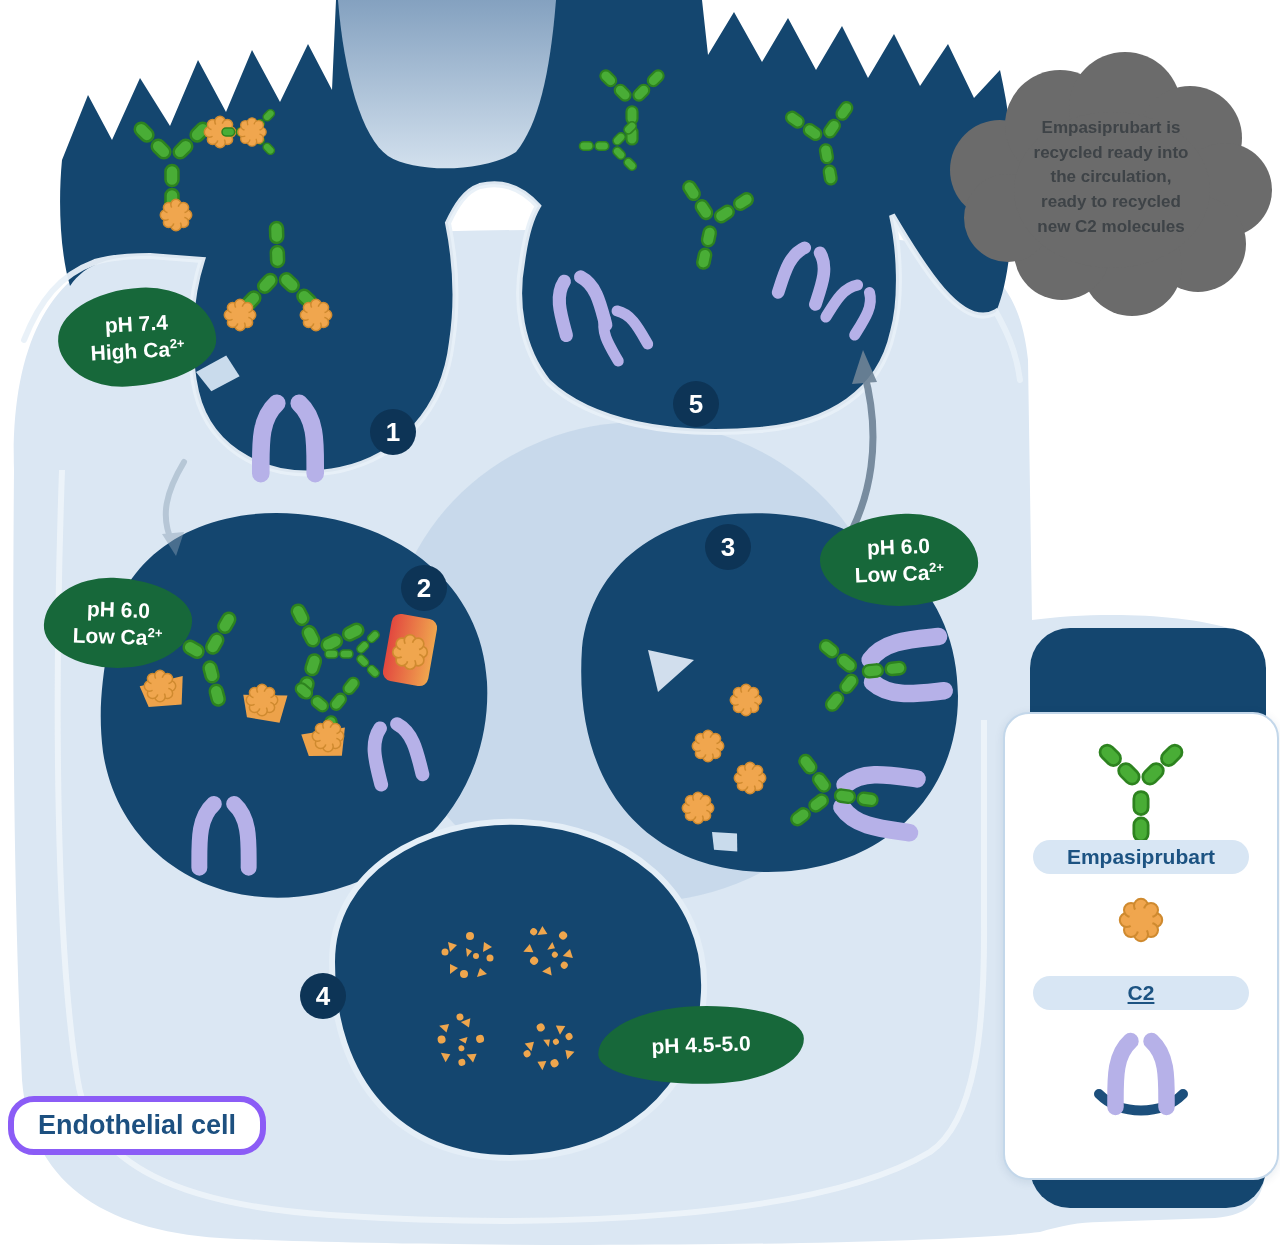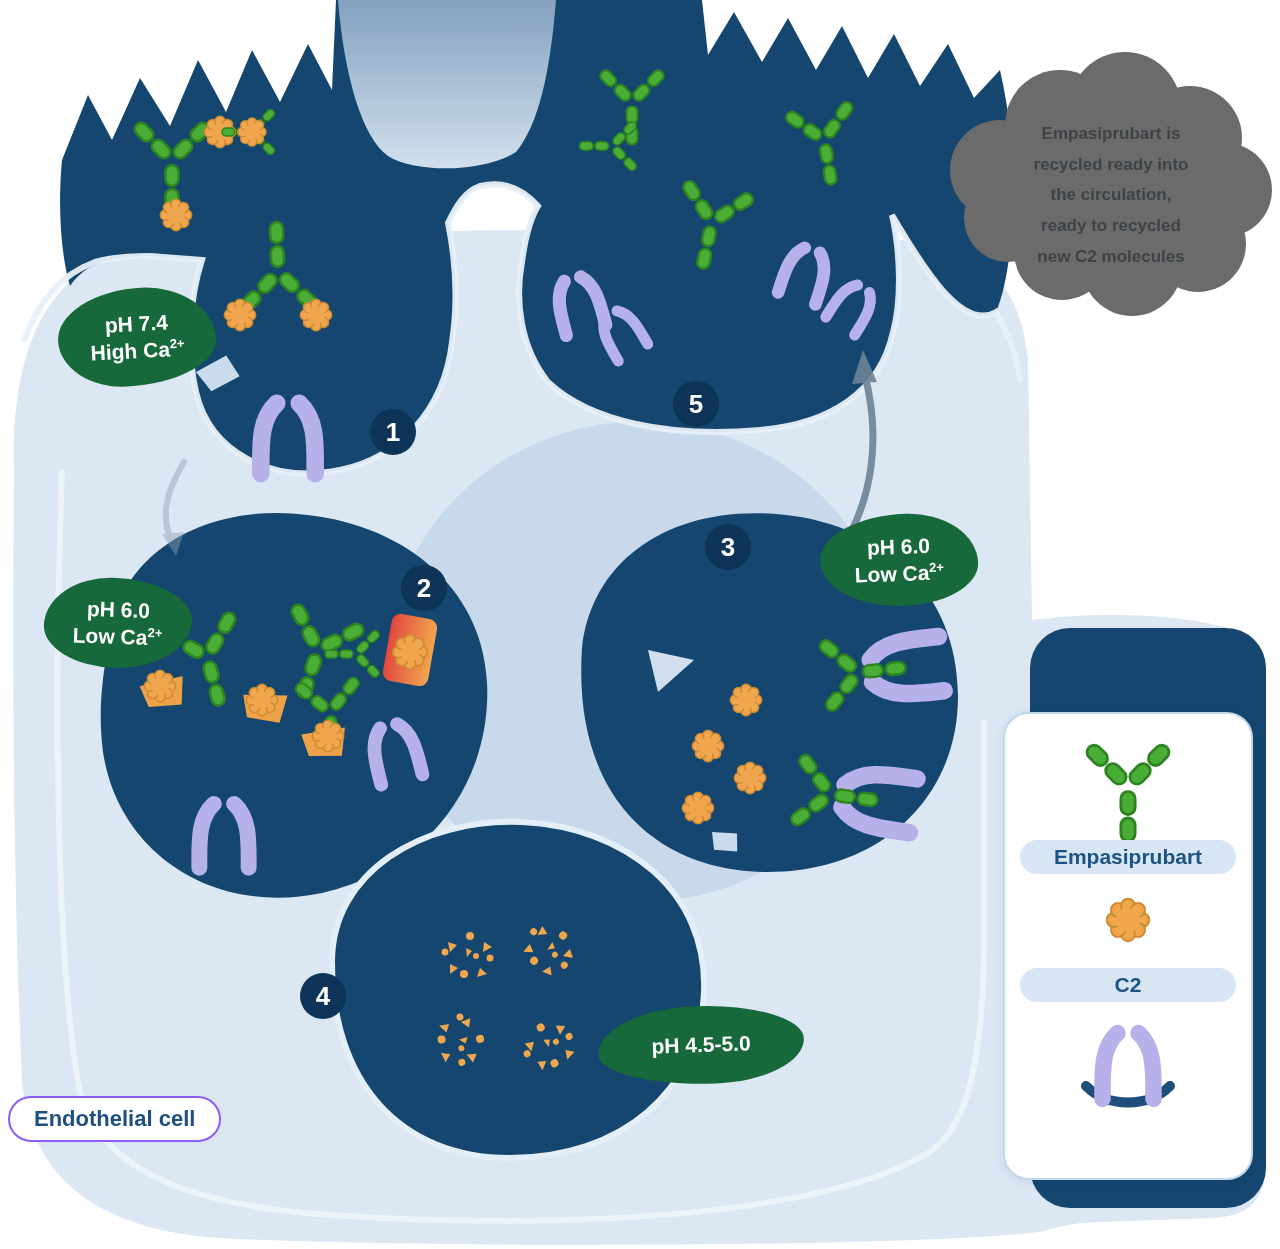--- a/index.html
+++ b/index.html
@@ -15,32 +15,32 @@
          display:flex;flex-direction:column;align-items:center;justify-content:center;
          text-align:center;font-size:21px;line-height:1.3;}
   .badge sup{font-size:0.62em;}
   .b1{left:58px;top:288px;width:158px;height:98px;border-radius:54% 46% 58% 42%/50% 56% 44% 50%;transform:rotate(-3deg);}
   .b2{left:44px;top:578px;width:148px;height:90px;border-radius:46% 54% 52% 48%/55% 45% 55% 45%;transform:rotate(2deg);}
   .b3{left:820px;top:514px;width:158px;height:92px;border-radius:55% 45% 48% 52%/48% 56% 44% 52%;transform:rotate(-2deg);}
   .b4{left:598px;top:1006px;width:206px;height:78px;border-radius:48% 52% 44% 56%/58% 46% 54% 42%;transform:rotate(-2deg);}
 
   .cloud-text{position:absolute;left:988px;top:116px;width:246px;color:#3e4347;font-weight:bold;
               font-size:17px;line-height:1.45;text-align:center;z-index:6;}
-  .cloud-text span{display:block;margin-top:6px;}
-
-  .ec-label{position:absolute;left:8px;top:1096px;background:#fff;border:2px solid #8b5cf6;color:#1d5080;
-            font-weight:bold;font-size:22px;border-radius:26px;padding:8px 24px;z-index:6;}
-
-  .legend{position:absolute;left:1003px;top:712px;width:250px;height:468px;background:#fff;
+  .cloud-text span{display:block;}
+
+  .ec-label{position:absolute;left:8px;top:1096px;background:#fff;border:6px solid #8b5cf6;color:#1d5080;
+            font-weight:bold;font-size:27px;border-radius:26px;padding:8px 24px;z-index:6;}
+
+  .legend{position:absolute;left:1003px;top:712px;width:276px;height:468px;background:#fff;
           border:2px solid #c3d7ea;border-radius:26px;box-shadow:0 2px 10px rgba(20,60,100,.10);
           display:flex;flex-direction:column;align-items:center;z-index:7;box-sizing:border-box;}
   .legend .pill{background:#d8e6f4;color:#1c5382;font-weight:bold;font-size:21px;border-radius:18px;
                 width:216px;text-align:center;padding:5px 0;}
   .legend .ic{display:flex;align-items:center;justify-content:center;}
-  .mt18{margin-top:14px;} .mt10{margin-top:16px;} .mt16{margin-top:14px;}
+  .mt18{margin-top:14px;} .mt10{margin-top:24px;text-decoration:underline;} .mt16{margin-top:14px;}
 </style>
 </head>
 <body>
 
 <div class="stage">
 
 <svg class="scene" width="1280" height="1249" viewBox="0 0 1280 1249">
   <defs>
     <linearGradient id="chanGrad" x1="0" y1="0" x2="0" y2="1">
       <stop offset="0" stop-color="#8aa6c4"></stop>

